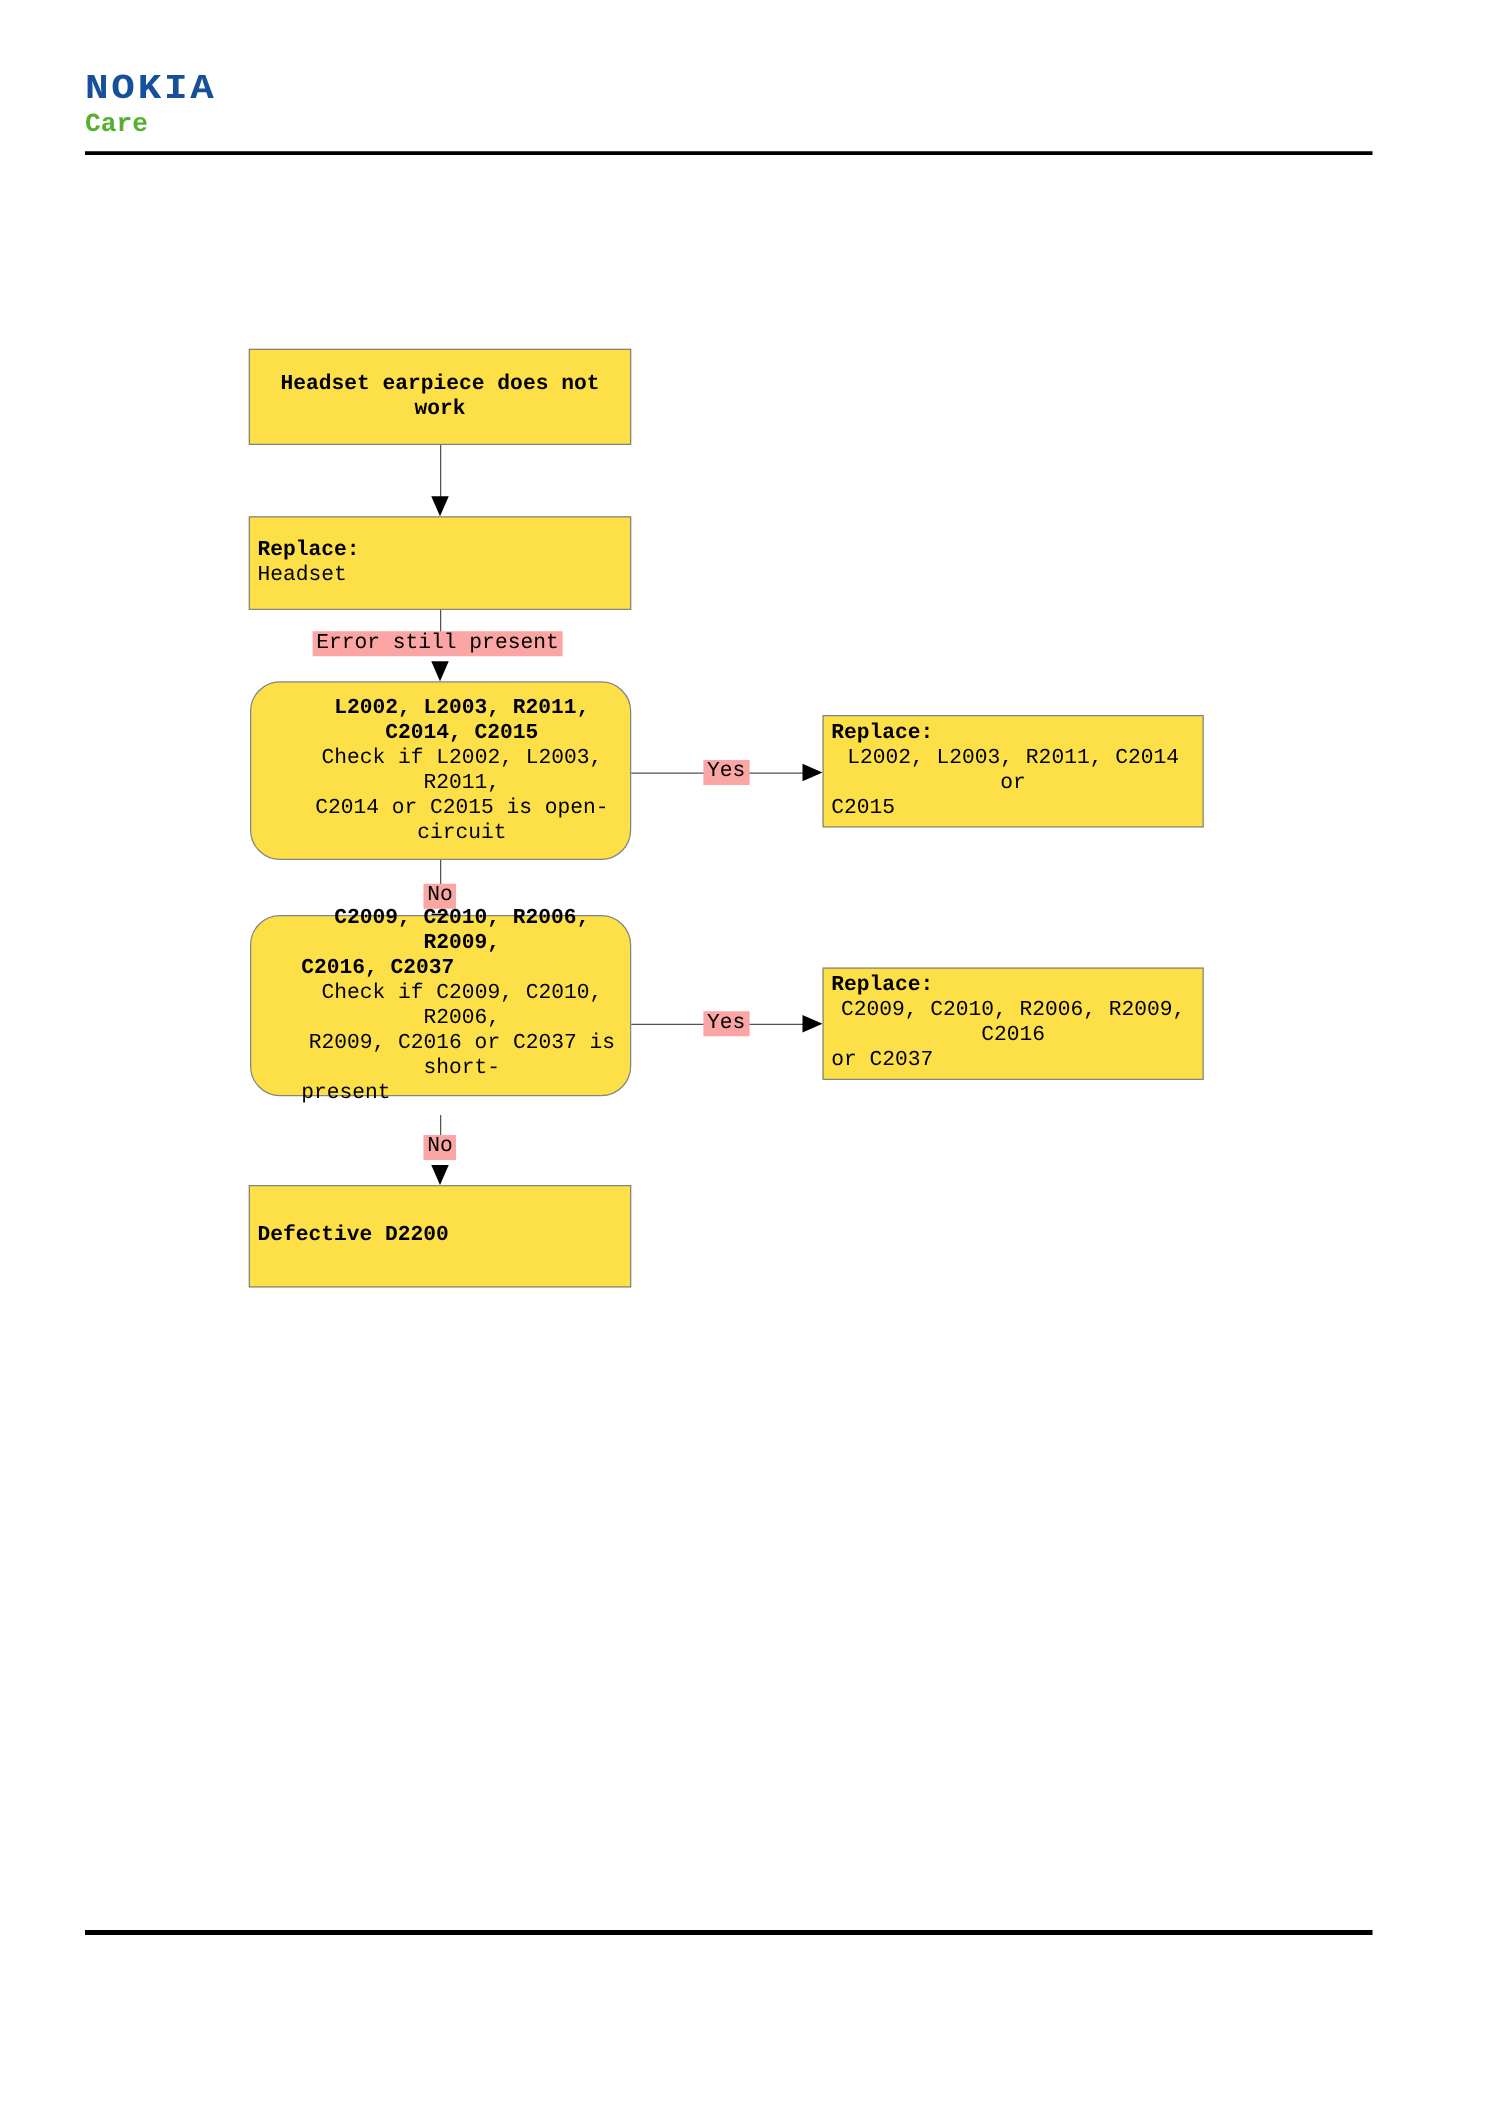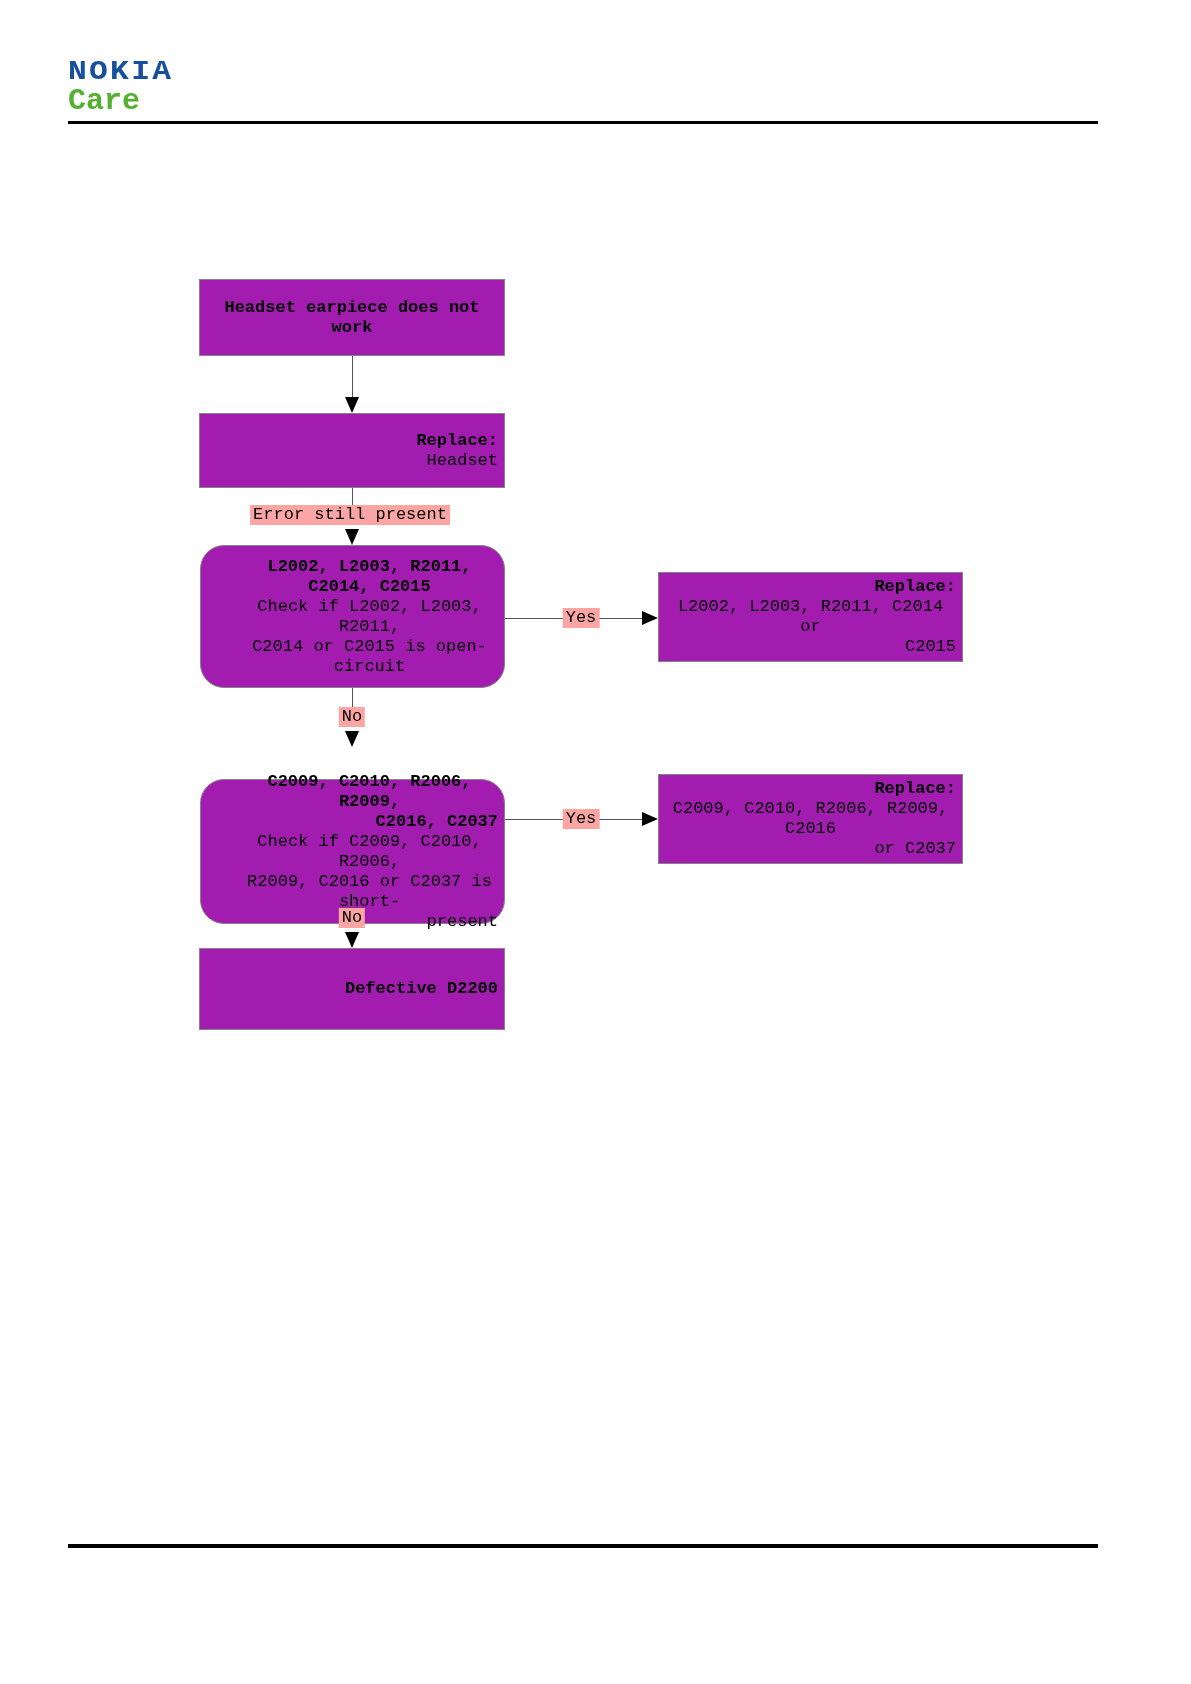--- a/index.html
+++ b/index.html
@@ -10,33 +10,33 @@
   }
 
   
   .brand { position:absolute; left:68px; top:58px; }
   .nokia {
     color:var(--nokia-blue,#164F9B); font-weight:bold; font-size:28px;
     letter-spacing:2px; line-height:28px; transform:scaleX(1.12);
     transform-origin:left center; display:inline-block;
   }
   .care {
-    color:var(--care-green,#55B02F); font-weight:bold; font-size:30px;
+    color:var(--care-green,#55B02F); font-weight:bold; font-size:21px;
     line-height:26px; margin-top:2px; letter-spacing:0px;
   }
 
   .rule { position:absolute; background:var(--rule-black,#000); }
   .rule.top    { left:68px; top:121px;  width:1030px; height:3px; }
   .rule.bottom { left:68px; top:1544px; width:1030px; height:4px; }
 
   
   .node {
-    position:absolute; box-sizing:border-box; background:#a21caf;
+    position:absolute; box-sizing:border-box; background:#fde047;
     border:1px solid var(--border-gray,#848484);
-    display:flex; flex-direction:column; justify-content:center; align-items:flex-end;
+    display:flex; flex-direction:column; justify-content:center; align-items:flex-start;
     text-align:center; font-size:17px; line-height:20px; padding:4px 6px;
   }
   .node.rounded { border-radius:24px;padding-left:40px; }
   .b { font-weight:bold; }
 
   .vline { position:absolute; width:1px; background:var(--line-gray,#545454); }
   .hline { position:absolute; height:1px; background:var(--line-gray,#545454); }
 
   .arrow-down {
     position:absolute; width:0; height:0;
@@ -96,21 +96,21 @@
     <div class="node" style="left:658px; top:572px; width:305px; height:90px;">
       <div class="b">Replace:</div>
       <div>L2002, L2003, R2011, C2014 or</div>
       <div>C2015</div>
     </div>
 
     <div class="vline" style="left:352px; top:688px; height:20px;"></div>
     <div class="lbl" style="left:352px; top:707px;">No</div>
     <div class="arrow-down" style="left:345px; top:731px;"></div>
 
-    <div class="node rounded" style="left:200px; top:779px; width:305px; height:145px;">
+    <div class="node rounded" style="left:200px; top:732px; width:305px; height:145px;">
       <div class="b">C2009, C2010, R2006, R2009,</div>
       <div class="b">C2016, C2037</div>
       <div>Check if C2009, C2010, R2006,</div>
       <div>R2009, C2016 or C2037 is short-</div>
       <div>present</div>
     </div>
 
     <div class="hline" style="left:505px; top:819px; width:138px;"></div>
     <div class="lbl" style="left:581px; top:809px;">Yes</div>
     <div class="arrow-right" style="left:642px; top:812px;"></div>

